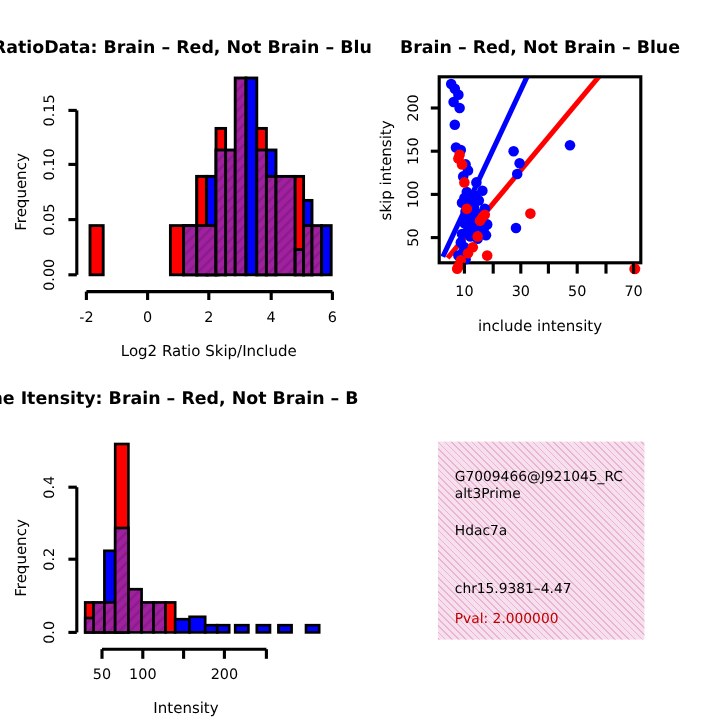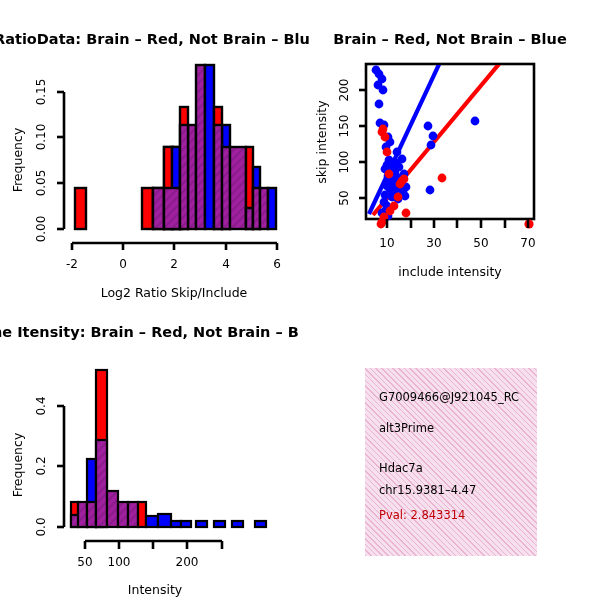--- a/index.html
+++ b/index.html
@@ -12,21 +12,21 @@
 
   
   svg{display:block;overflow:visible;}
   text{font-family:"DejaVu Sans", sans-serif;fill:#000;}
   .ttl{font-size:14.5px;font-weight:bold;}
   .axlab{font-size:12.5px;}
   .tick{font-size:12px;}
 
   
   #info-panel{
-    left:365px;top:368px;width:172px;height:188px;
+    left:365px;top:368px;width:172px;height:165px;
     background:
       repeating-linear-gradient(45deg,
         rgba(216,112,168,.40) 0 1px,
         rgba(255,255,255,0) 1px 4px),
       #f7e0ee;
   }
   #info-panel .ln{
     position:absolute;left:14px;font-size:11.5px;
     font-family:"DejaVu Sans", sans-serif;color:#000;white-space:nowrap;
   }
@@ -309,17 +309,17 @@
       <text x="85" y="256">50</text>
       <text x="119" y="256">100</text>
       <text x="187" y="256">200</text>
     </g>
     <text class="axlab" x="155" y="284" text-anchor="middle">Intensity</text>
   </svg>
 </div>
 
 <div class="panel" id="info-panel">
   <div class="ln" style="top:22px;">G7009466@J921045_RC</div>
-  <div class="ln" style="top:53px;">alt3Prime</div>
-  <div class="ln" style="top:93px;text-align:center;">Hdac7a</div>
+  <div class="ln" style="top:36px;">alt3Prime</div>
+  <div class="ln" style="top:67px;text-align:center;">Hdac7a</div>
   <div class="ln" style="top:115px;">chr15.9381–4.47</div>
-  <div class="ln pv" style="top:140px;">Pval: 2.843314</div>
+  <div class="ln pv" style="top:140px;">Pval: 2.000000</div>
 </div>
 
 </body></html>

